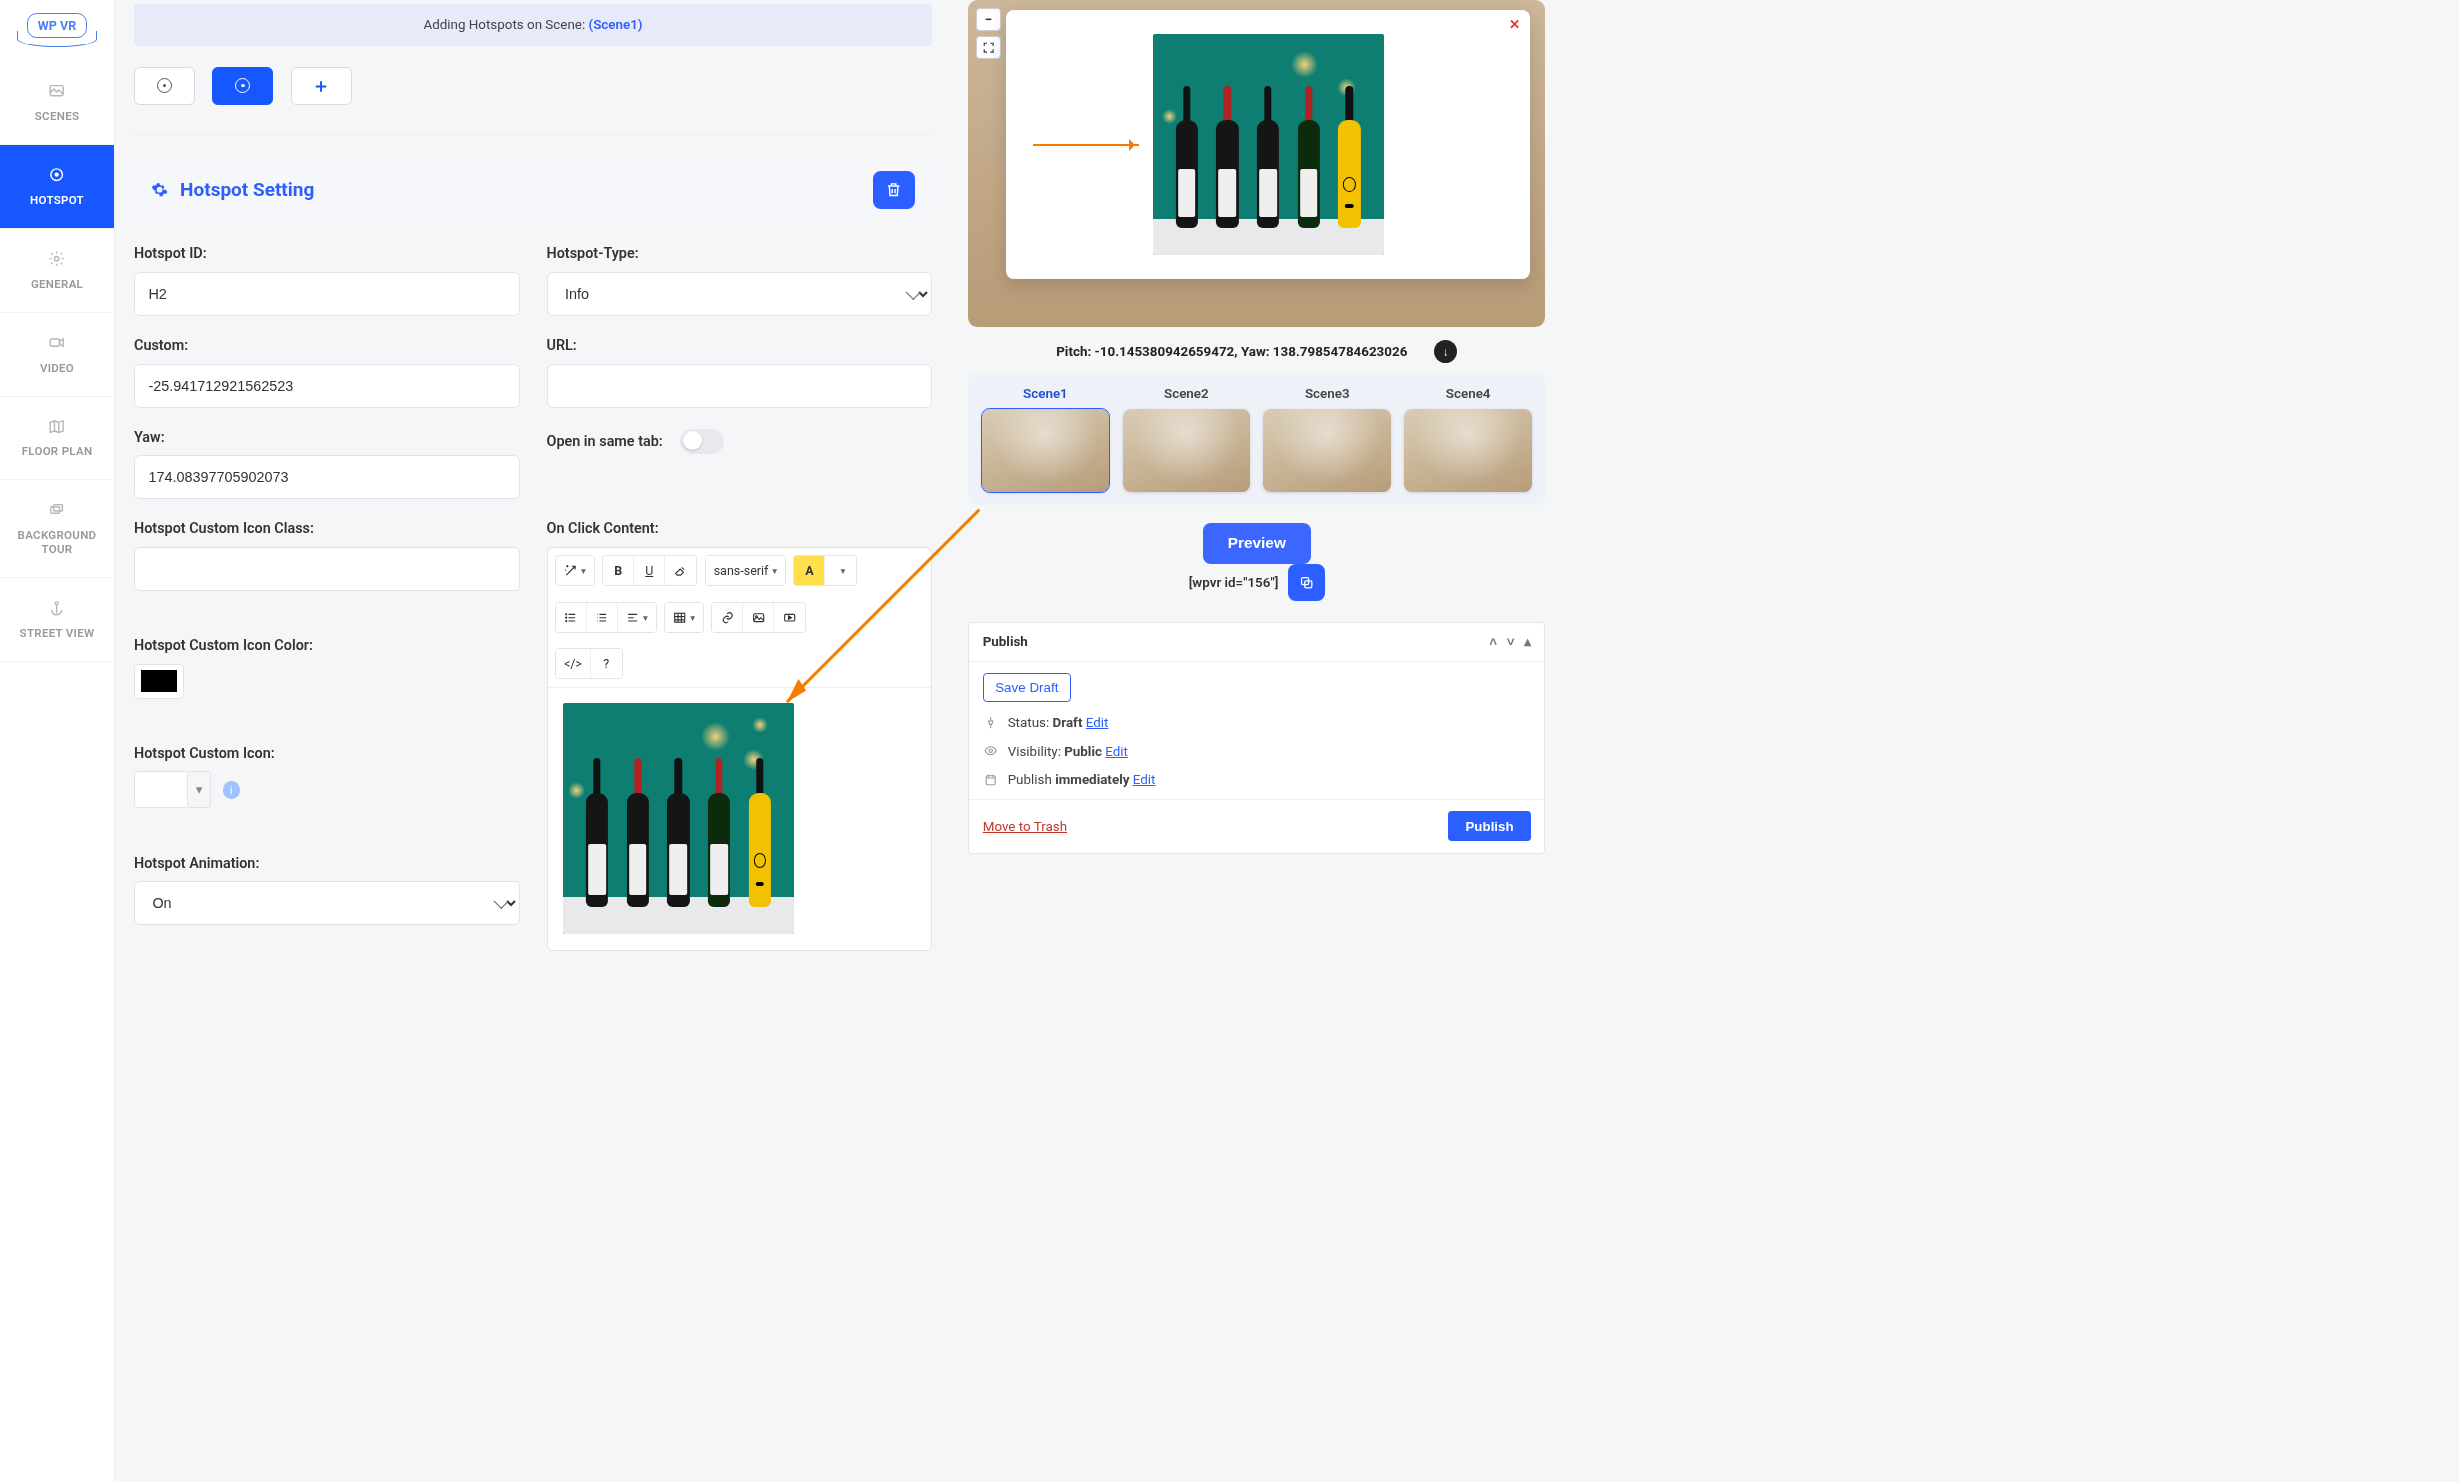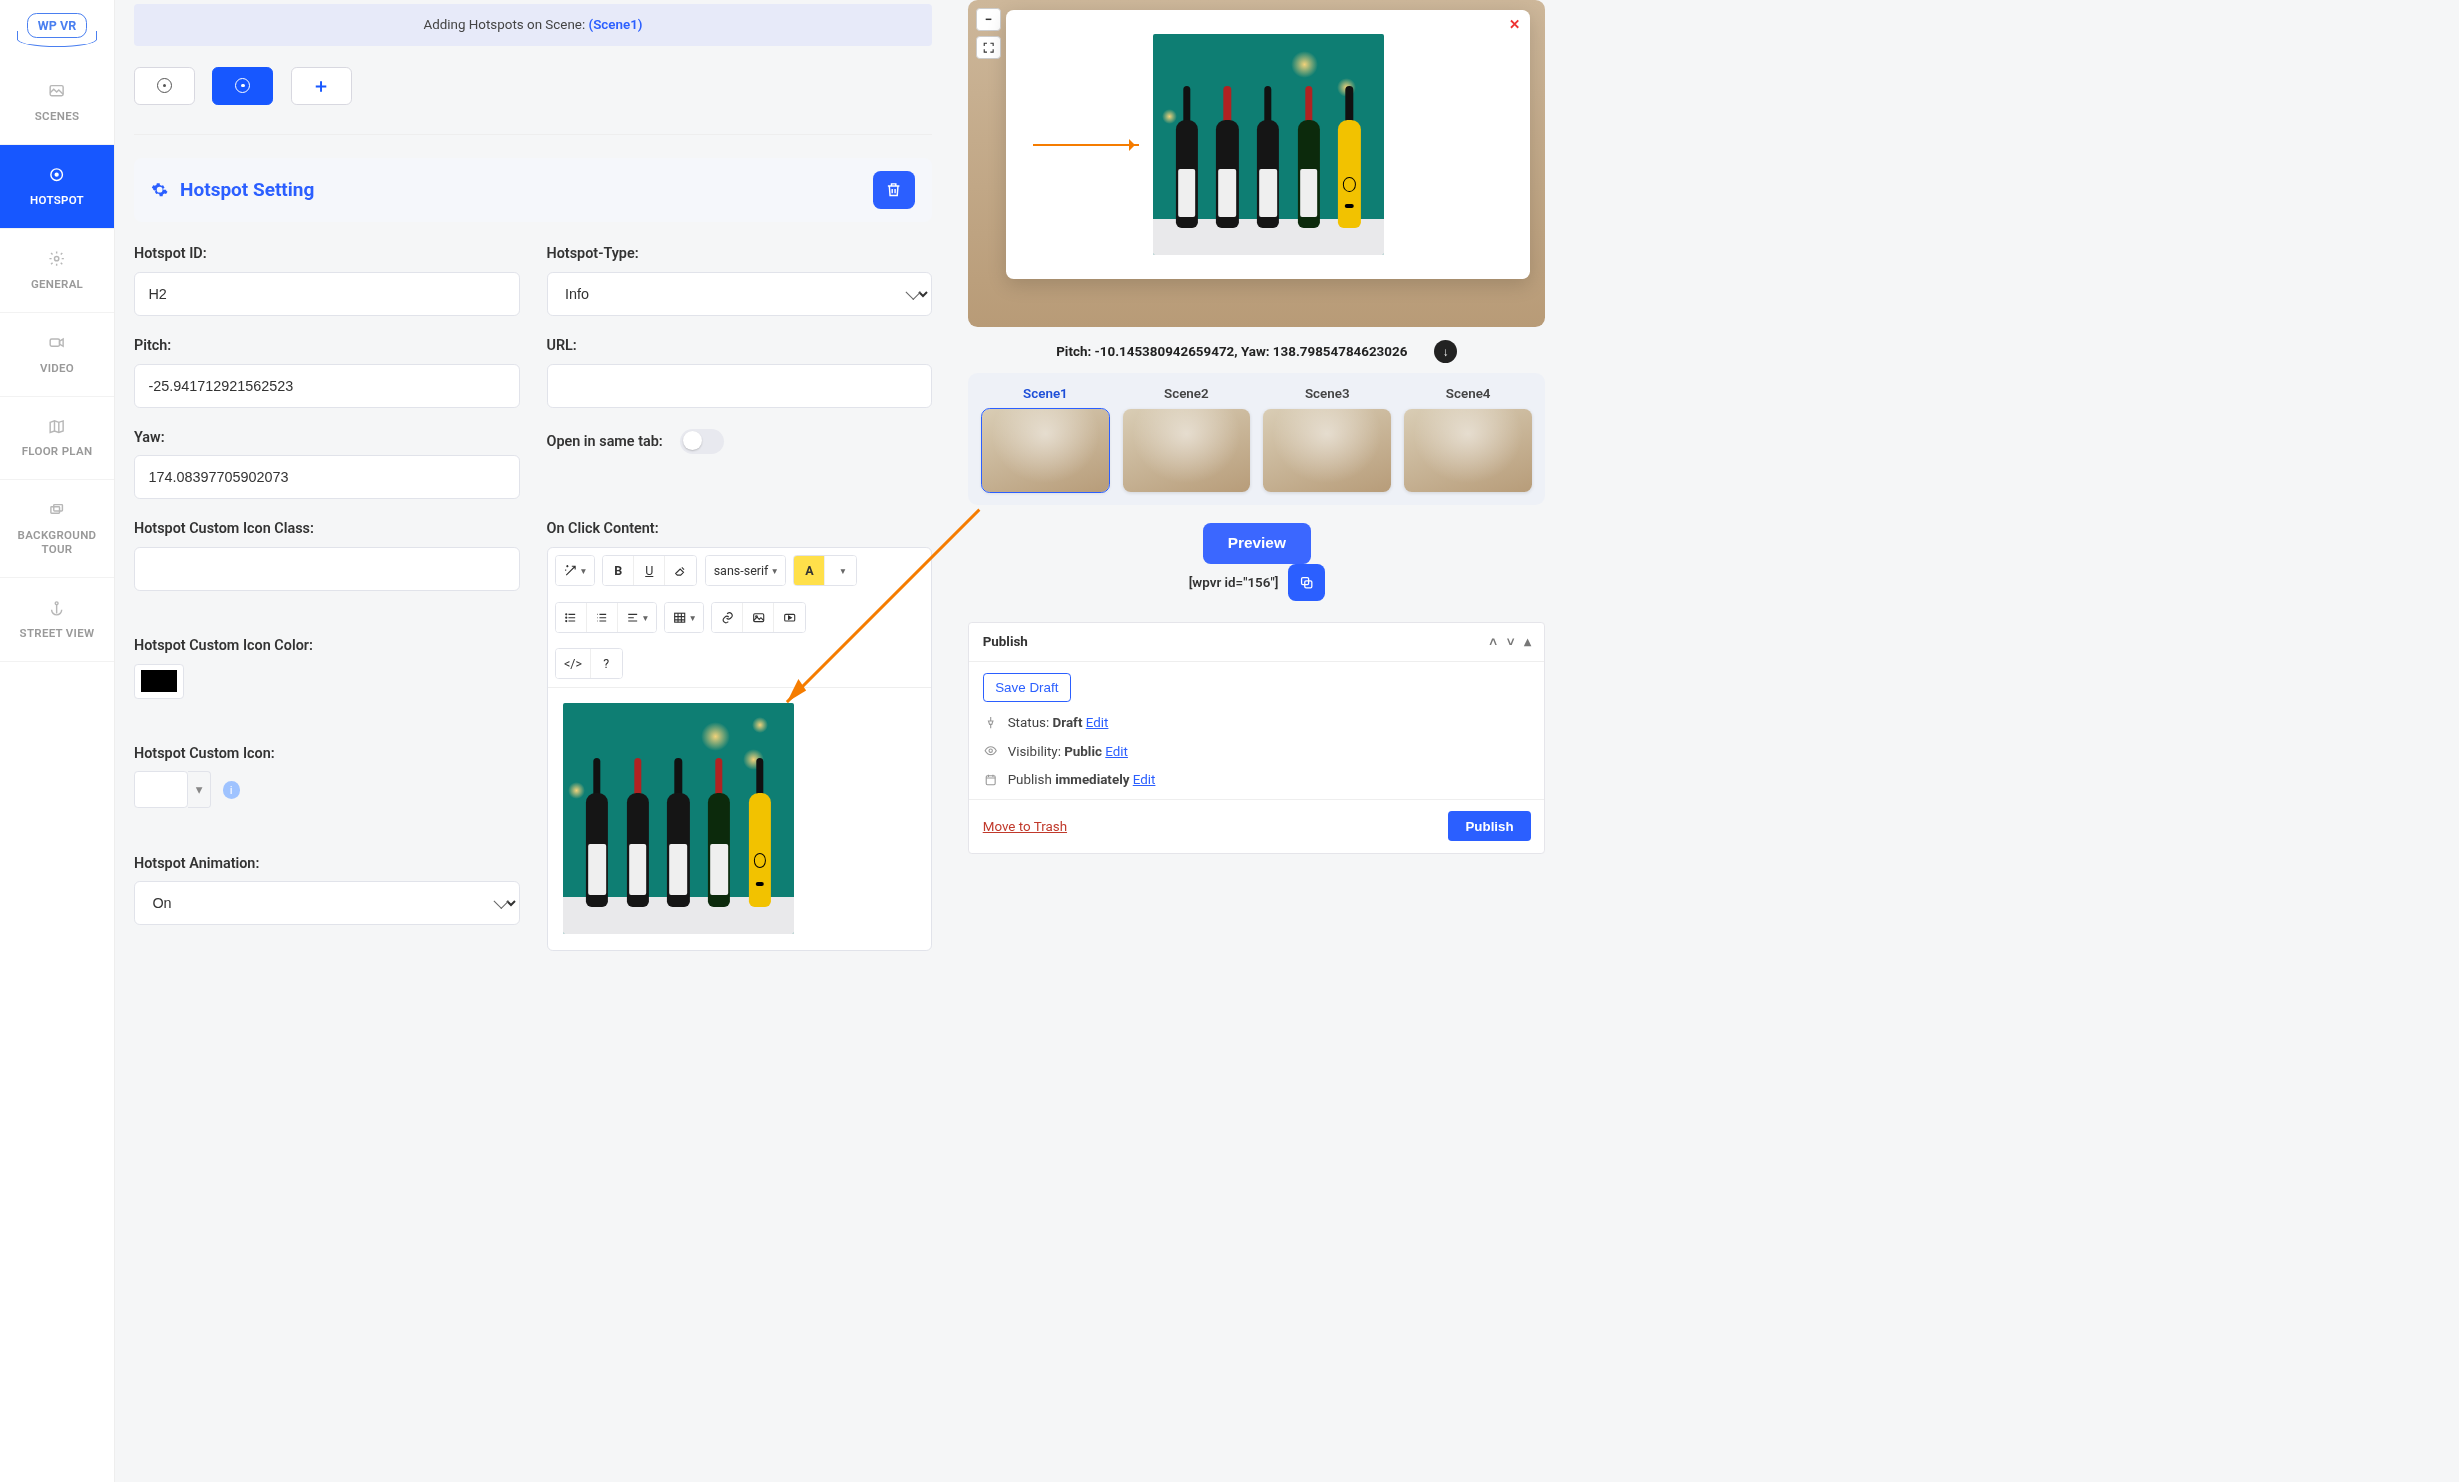--- a/index.html
+++ b/index.html
@@ -235,21 +235,21 @@
         <div class="field">
           <label>Hotspot-Type:</label>
           <div class="select-wrap">
             <select>
               <option>Info</option>
             </select>
           </div>
         </div>
 
         <div class="field">
-          <label>Pitch:</label>
+          <label>Custom:</label>
           <input type="text" value="-25.941712921562523" style="">
         </div>
         <div class="field">
           <label>URL:</label>
           <input type="text" value="" style="">
         </div>
 
         <div class="field">
           <label>Yaw:</label>
           <input type="text" value="174.08397705902073" style="">

